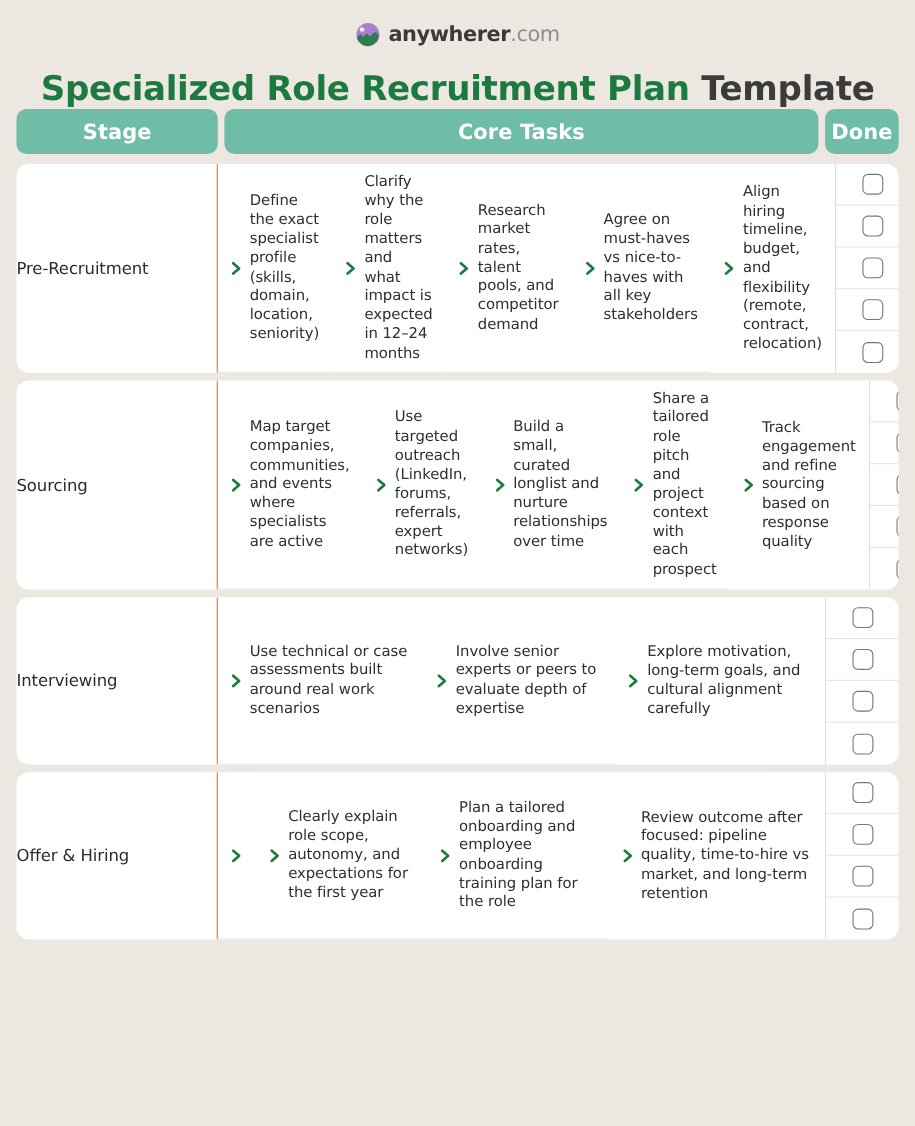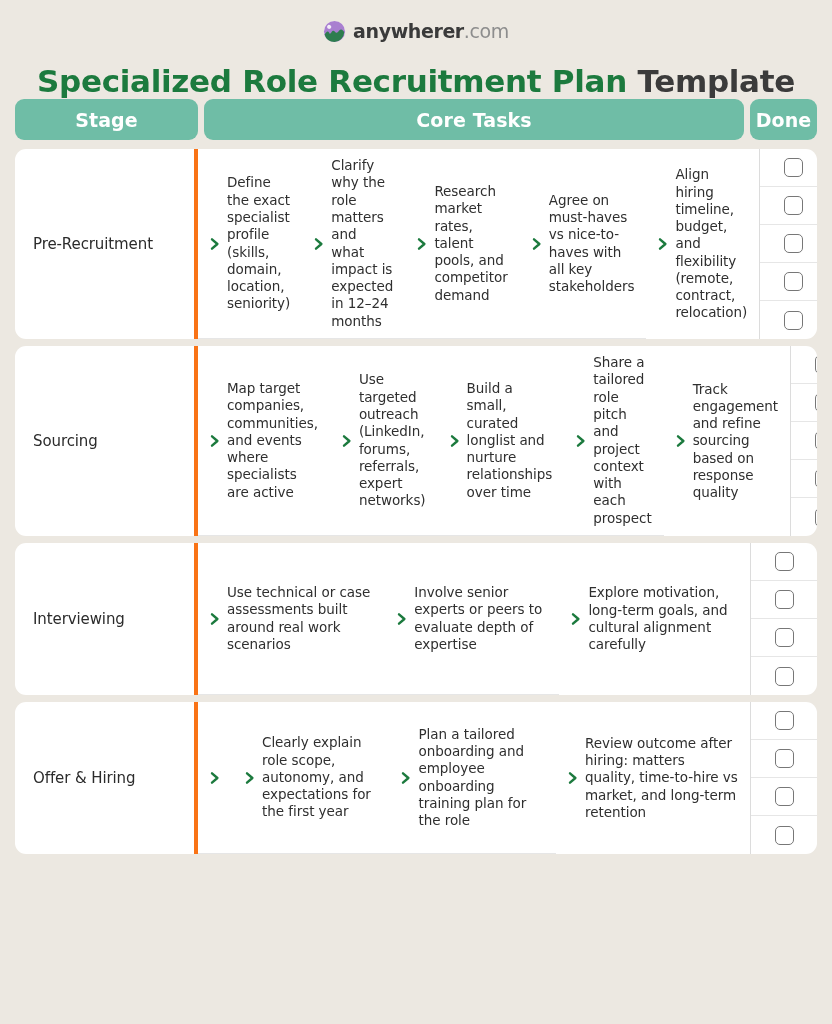--- a/index.html
+++ b/index.html
@@ -98,22 +98,21 @@
     background: #ffffff;
     border-radius: 11px;
     display: flex;
     overflow: hidden;
   }
   .stage-label-cell {
     width: 183px;
     flex: none;
     display: flex;
     align-items: center;
-    padding-left: 18px;
-    border-right: 4px solid #f97316;
+    border-right: 1px solid #f97316;
   }
   .stage-label {
     font-size: 15px;
     color: #2b2b2b;
     font-weight: normal;
     letter-spacing: -0.1px;
   }
   .tasks-cell {
     flex: 1 1 auto;
     display: flex;
@@ -363,21 +362,21 @@
           <div class="task-row">
             <svg class="chev" viewBox="0 0 12 14">
               <path d="M3 2.3 L8.4 7 L3 11.7" fill="none" stroke="#1c7a3e" stroke-width="2.4" stroke-linecap="round" stroke-linejoin="round"></path>
             </svg>
             <span class="task-text">Plan a tailored onboarding and employee onboarding training plan for the role</span>
           </div>
           <div class="task-row">
             <svg class="chev" viewBox="0 0 12 14">
               <path d="M3 2.3 L8.4 7 L3 11.7" fill="none" stroke="#1c7a3e" stroke-width="2.4" stroke-linecap="round" stroke-linejoin="round"></path>
             </svg>
-            <span class="task-text">Review outcome after hiring: matters quality, time-to-hire vs market, and long-term retention</span>
+            <span class="task-text">Review outcome after focused: pipeline quality, time-to-hire vs market, and long-term retention</span>
           </div>
         </div>
         <div class="done-cell">
           <div class="check-row">
             <div class="checkbox"></div>
           </div>
           <div class="check-row">
             <div class="checkbox"></div>
           </div>
           <div class="check-row">

